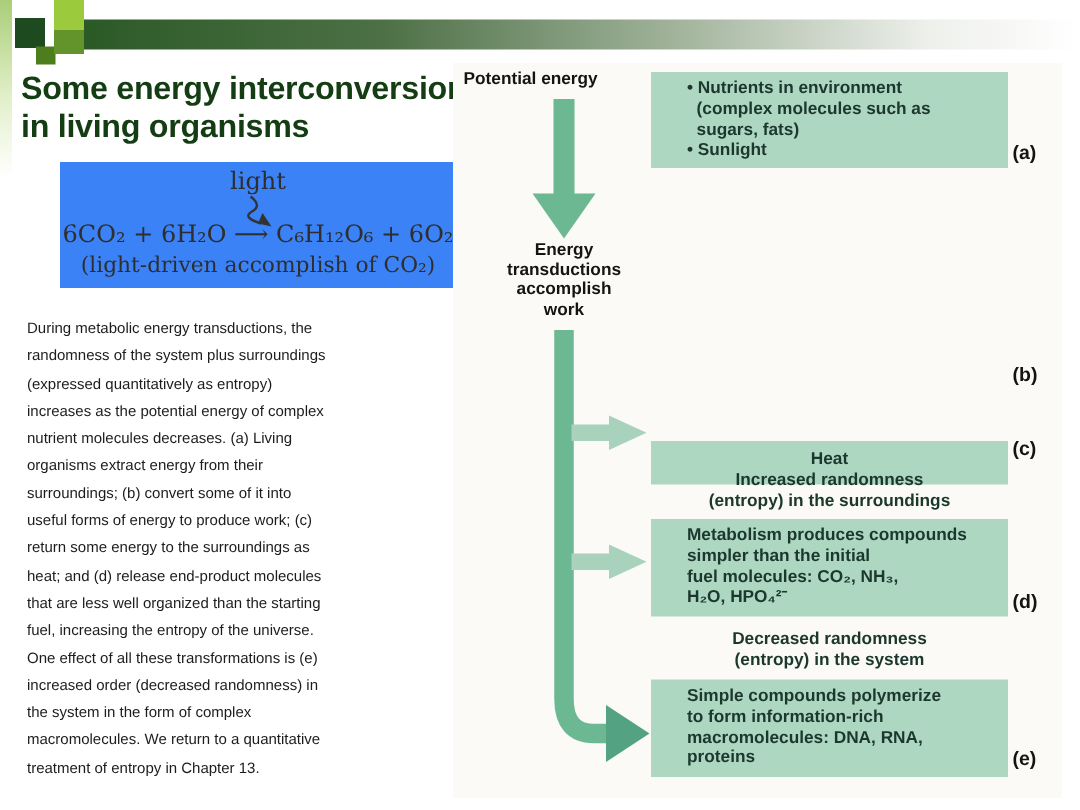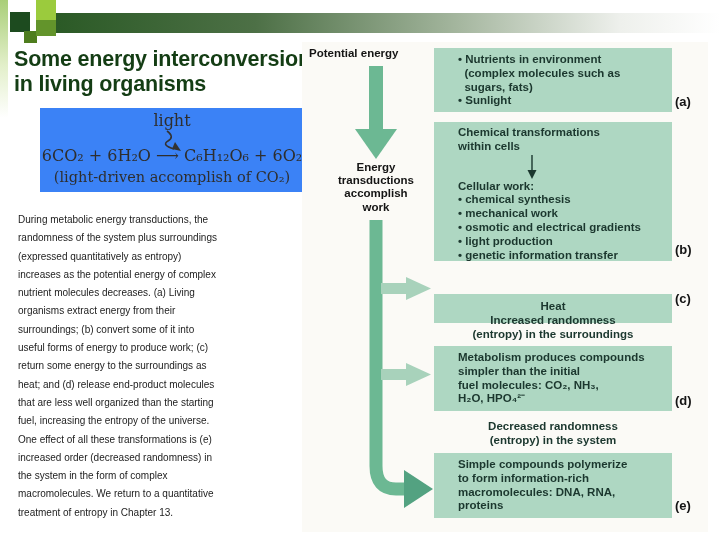--- a/index.html
+++ b/index.html
@@ -143,34 +143,20 @@
     </g>
   </svg>
 
   <div class="fig-box box-a">
     <div class="pre">•&nbsp;Nutrients in environment
 &nbsp;&nbsp;(complex molecules such as
 &nbsp;&nbsp;sugars, fats)
 •&nbsp;Sunlight</div>
   </div>
 
-  <div class="fig-box box-b">
-    <div class="pre">Chemical transformations
-within cells</div>
-    <svg class="box-b-arrow" width="16" height="24" viewBox="0 0 16 24">
-      <line x1="8" y1="0" x2="8" y2="17" stroke="#1B372E" stroke-width="1.4"></line>
-      <polygon points="3.5,15 8,24 12.5,15" fill="#1B372E"></polygon>
-    </svg>
-    <div class="pre">Cellular work:
-• chemical synthesis
-• mechanical work
-• osmotic and electrical gradients
-• light production
-• genetic information transfer</div>
-  </div>
 
   <div class="fig-box box-c">
     <div class="pre">Heat</div>
   </div>
 
   <div class="fig-box box-d">
     <div class="pre">Metabolism produces compounds
 simpler than the initial
 fuel molecules: CO₂, NH₃,
 H₂O, HPO₄²⁻</div>

